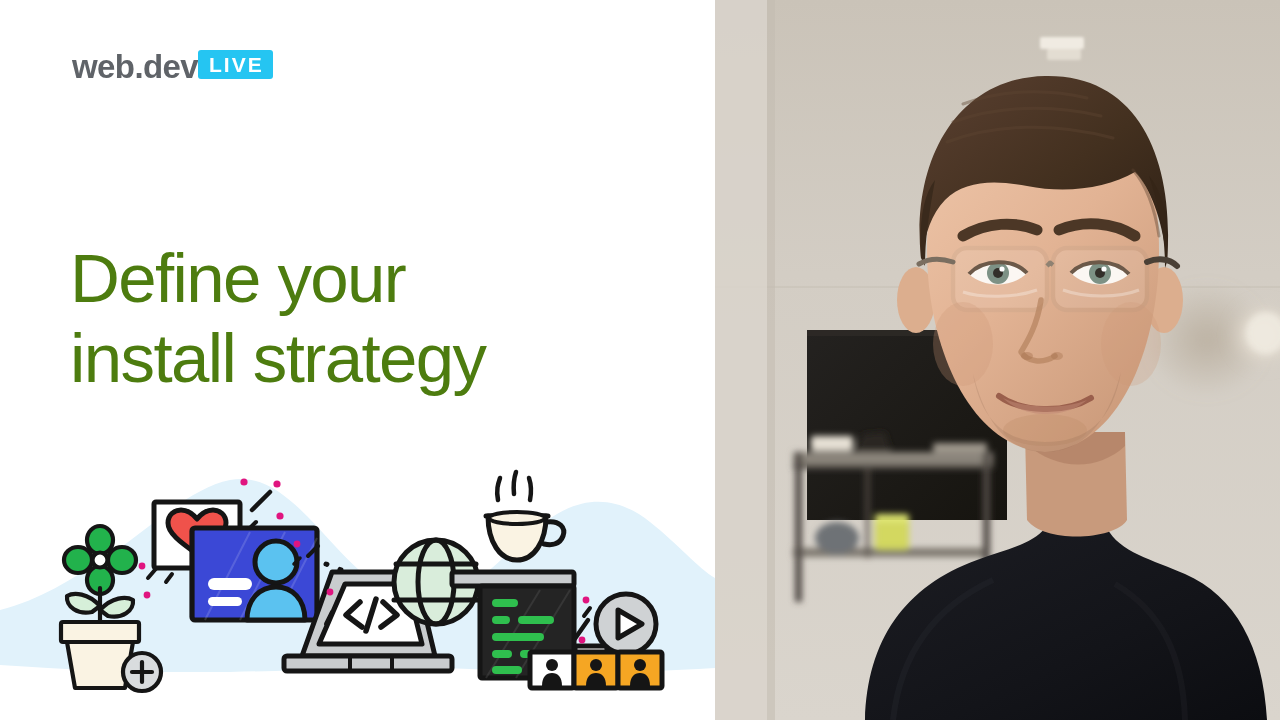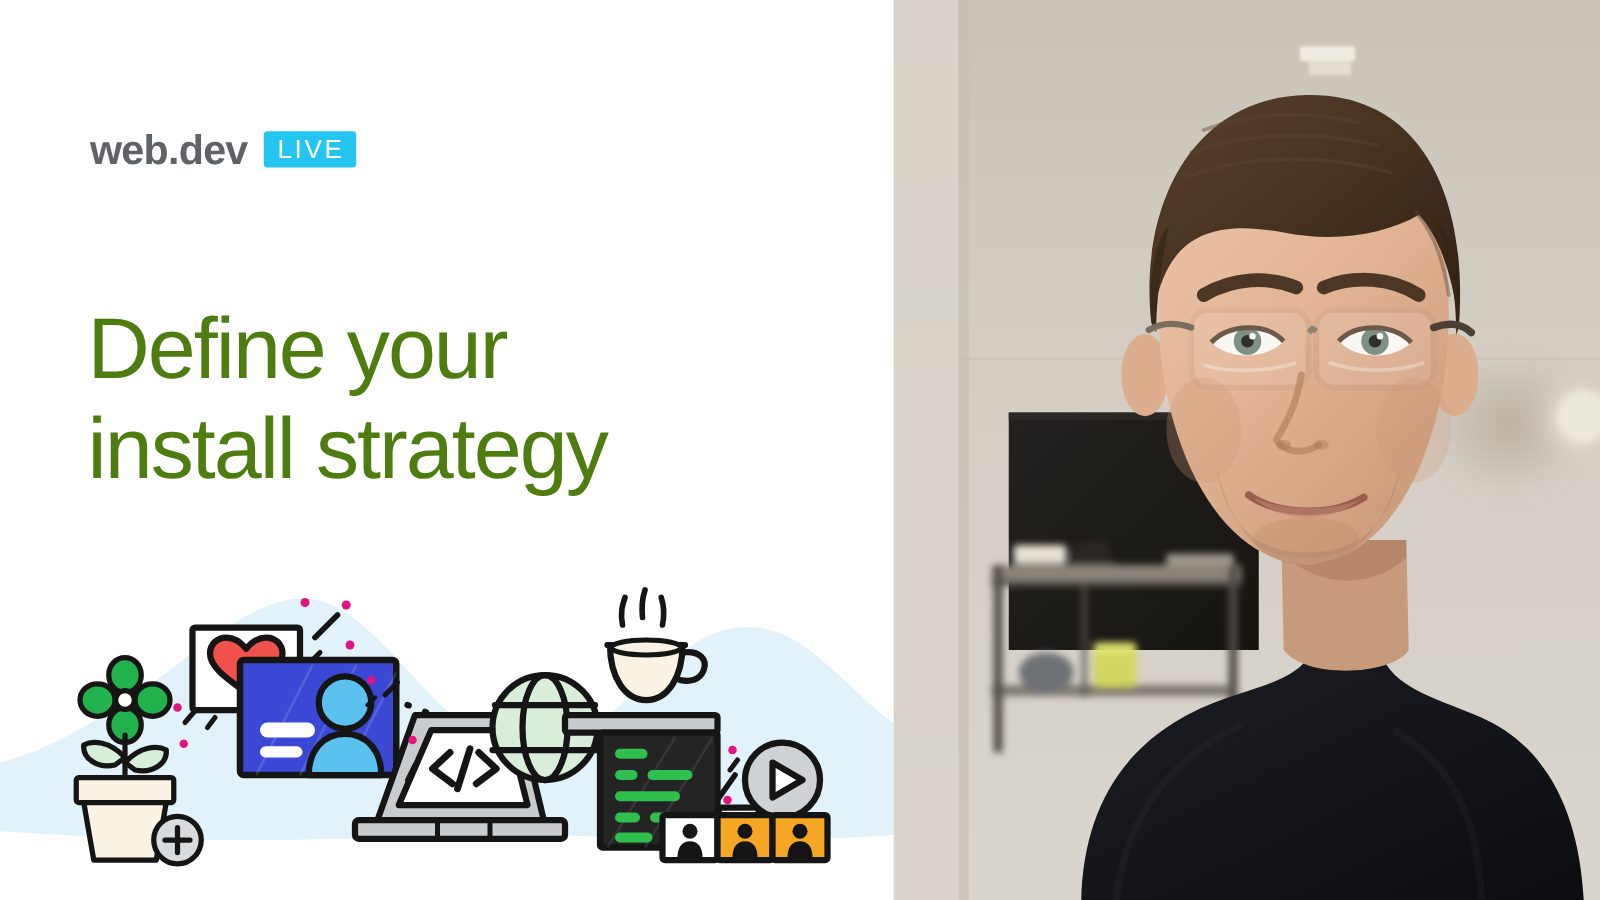--- a/index.html
+++ b/index.html
@@ -32,38 +32,36 @@
     background: #ffffff;
     overflow: hidden;
   }
 
   
   #brand {
     position: absolute;
     left: 72px;
     top: 50px;
     display: flex;
-    align-items: center;
-    gap: 13px;
+    align-items: flex-start;
     height: 42px;
-    margin-top: 48px;
   }
   #brand-wordmark {
     font-size: 33px;
     font-weight: 700;
     letter-spacing: -0.6px;
     color: #5F6368;
     line-height: 1;
     white-space: nowrap;
   }
   #brand-live-badge {
     background: #25C5F2;
     color: #ffffff;
     font-size: 21px;
-    font-weight: 400;
+    font-weight: 700;
     letter-spacing: 2.0px;
     padding: 4px 9px 4px 11px;
     border-radius: 3px;
     line-height: 1;
     display: inline-block;
   }
 
   
   #slide-title {
     position: absolute;

